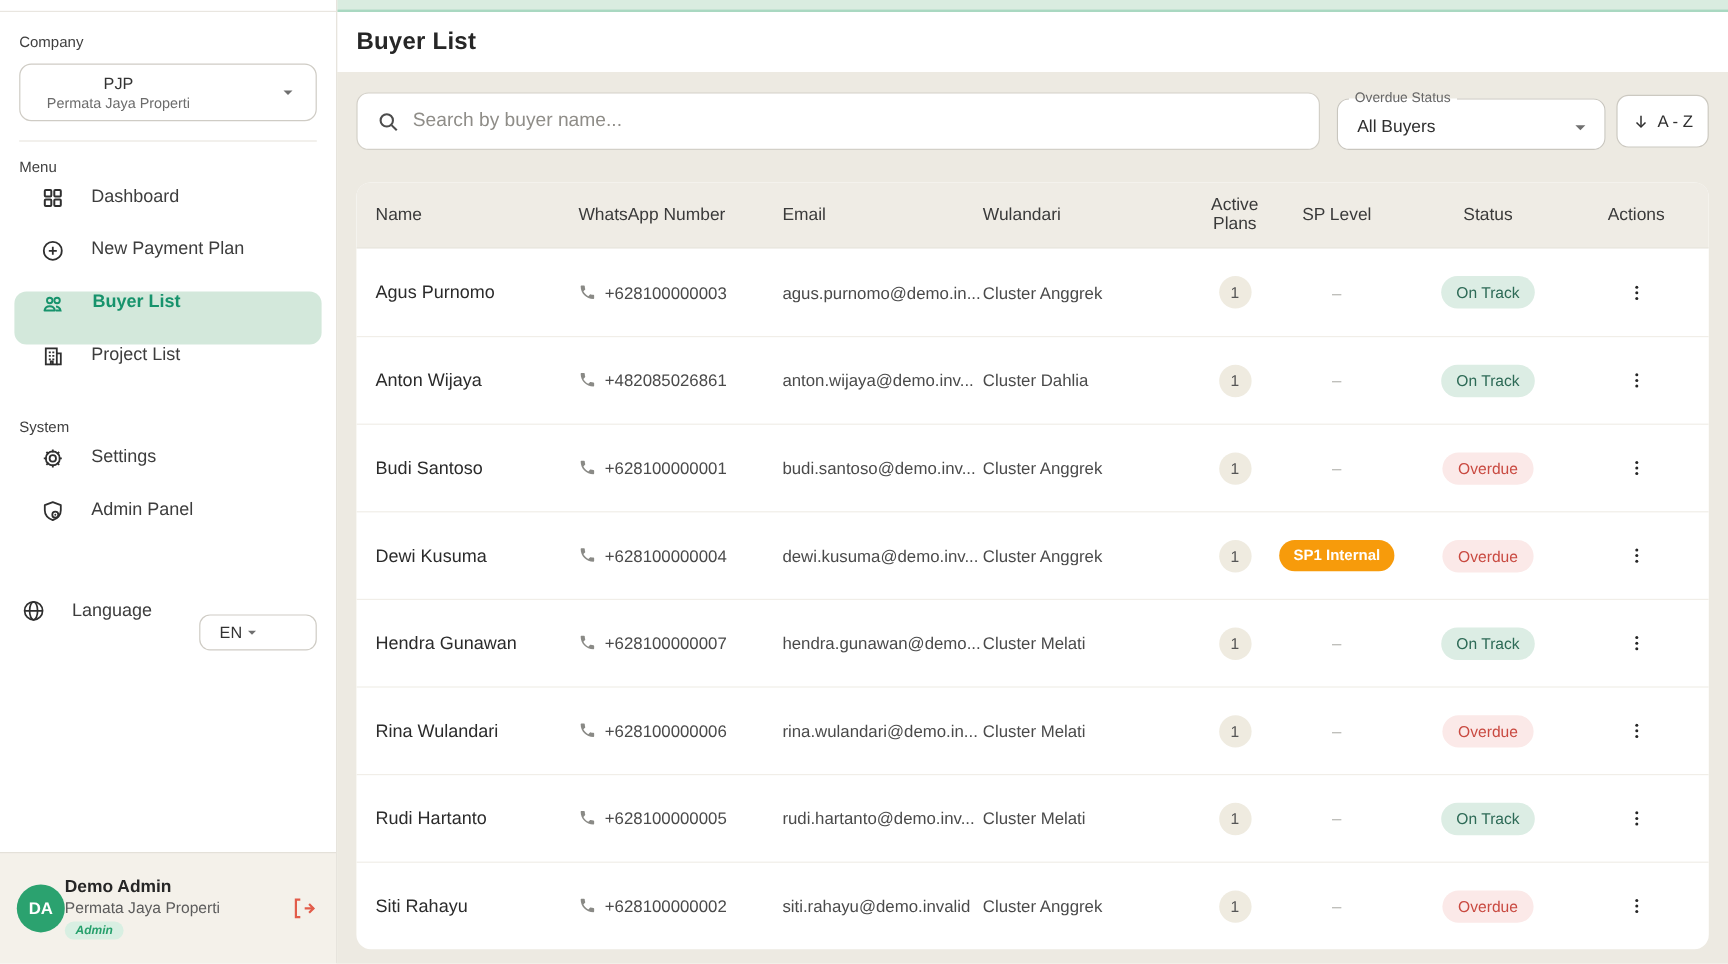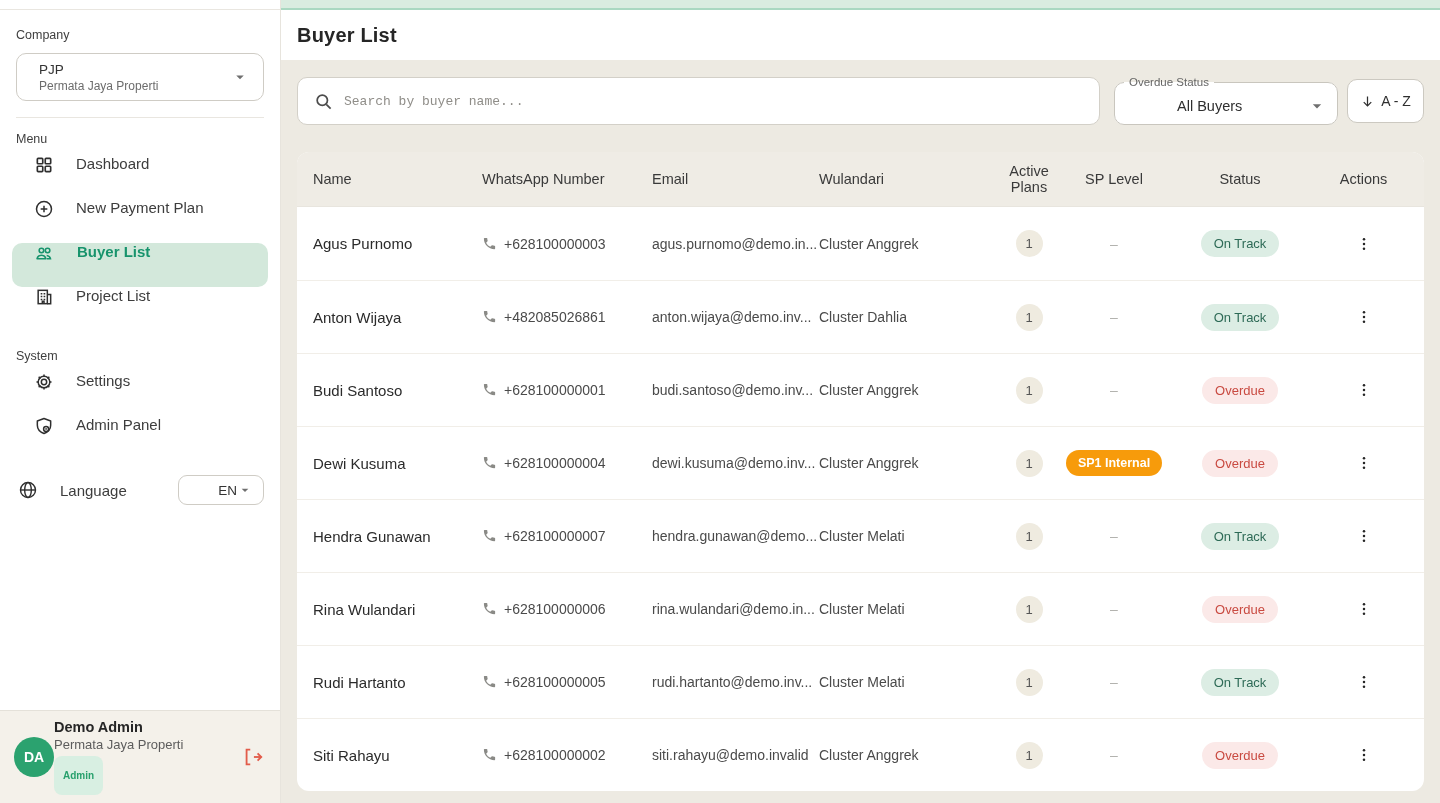--- a/index.html
+++ b/index.html
@@ -26,21 +26,21 @@
     padding:18px 16px 0 16px;
   }
   .company-select {
     margin:11px 16px 0 16px;
     height:48px;
     border:1px solid #cfccc5; border-radius:10px;
     display:flex; align-items:center; justify-content:space-between;
     padding:0 14px 0 22px;
     cursor:pointer; background:#fff;
   }
-  .company-select .code { font-size:13.5px; color:#333; }
+  .company-select .code { font-size:13.5px; color:#333;text-align:center; }
   .company-select .cname { font-size:12px; color:#6c6c6c; margin-top:2px; }
   .caret { fill:#6f6f6f; }
   .side-divider { margin:16px 16px 0 16px; border-top:1px solid #e9e6e0; }
 
   .menu-list { margin-top:9px; }
   .menu-item {
     margin:0 12px;
     height:44px; border-radius:10px;
     display:flex; align-items:flex-start; gap:22px;
     padding:0 12px 0 22px;
@@ -53,26 +53,26 @@
 
   .language-row {
     margin-top:15px;
     display:flex; align-items:center; gap:22px;
     padding:0 16px 0 18px;
     font-size:15px; color:#3d3d3d;
   }
   .language-row .mi-icon { color:#2f2f2f; }
   .lang-select {
     margin-left:auto;
-    width:86px; height:30px;
+    width:98px; height:30px;
     border:1px solid #cfccc5; border-radius:9px;
-    display:flex; align-items:center; justify-content:flex-end;
+    display:flex; align-items:center; justify-content:flex-start;
     padding:0 10px 0 16px;
     font-size:13.5px; color:#333;
-    cursor:pointer; background:#fff;
+    cursor:pointer; background:#fff;margin-top:37px;
   }
 
   .user-footer {
     position:absolute; left:0; bottom:0;
     width:280px; height:93px;
     background:#f4f1ea;
     border-top:1px solid #e4e1d9;
     display:flex; align-items:center;
     padding:0 16px 0 14px;
   }
@@ -83,21 +83,21 @@
     display:flex; align-items:center; justify-content:center;
     flex:0 0 40px;
   }
   .user-meta { flex:1; min-width:0; }
   .user-name { font-size:14.5px; font-weight:700; color:#262626; }
   .user-company { font-size:13px; color:#5c5c5c; margin-top:2px; }
   .role-chip {
     display:inline-block; margin-top:4px;
     background:#d8efe2; color:#27a06c;
     font-size:10px; font-weight:700;
-    padding:14px 9px; border-radius:8px;
+    padding:2px 9px; border-radius:8px;font-style:italic;
   }
   .logout-btn { background:none; border:none; cursor:pointer; color:var(--logout); }
 
   
   .main { flex:1; display:flex; flex-direction:column; height:803px; }
   .accent-bar {
     height:10px; background:var(--mint-bar);
     border-bottom:2px solid var(--mint-bar-border);
   }
   .page-header {
@@ -111,22 +111,22 @@
 
   .toolbar { display:flex; align-items:center; }
   .search-box {
     flex:1; height:48px;
     background:#fff; border:1px solid #d3d0c8; border-radius:10px;
     display:flex; align-items:center; gap:11px;
     padding:0 16px;
   }
   .search-box input {
     border:none; outline:none; flex:1;
-    font-family:Liberation Mono, monospace;
-    font-size:13px; color:#14532d; background:transparent;
+    font-family:Liberation Sans, sans-serif;
+    font-size:16px; color:#14532d; background:transparent;
   }
   .search-box input::placeholder { color:#8f8d88; }
   .search-icon { color:#4c4c4c; }
 
   .filter-select {
     position:relative;
     width:224px; height:48px;
     margin-left:14px;
     background:#fff;
     border:1px solid #c9c6be; border-radius:10px;
@@ -134,21 +134,20 @@
   }
   .filter-select legend {
     margin-left:9px; padding:0 5px;
     font-size:11.5px; color:#666;
     line-height:11px;
   }
   .filter-select .select-row {
     position:absolute; inset:0;
     display:flex; align-items:center; justify-content:space-between;
     padding:0 10px 0 16px;
-    margin-left:46px;
   }
   .filter-select .select-value { font-size:14.5px; color:#2f2f2f; }
 
   .sort-btn {
     margin-left:9px;
     width:77px; height:44px;
     background:#fff; border:1px solid #ccc9c1; border-radius:10px;
     display:flex; align-items:center; justify-content:center; gap:6px;
     font-family:"Liberation Sans", sans-serif;
     font-size:14px; color:#2f2f2f;

